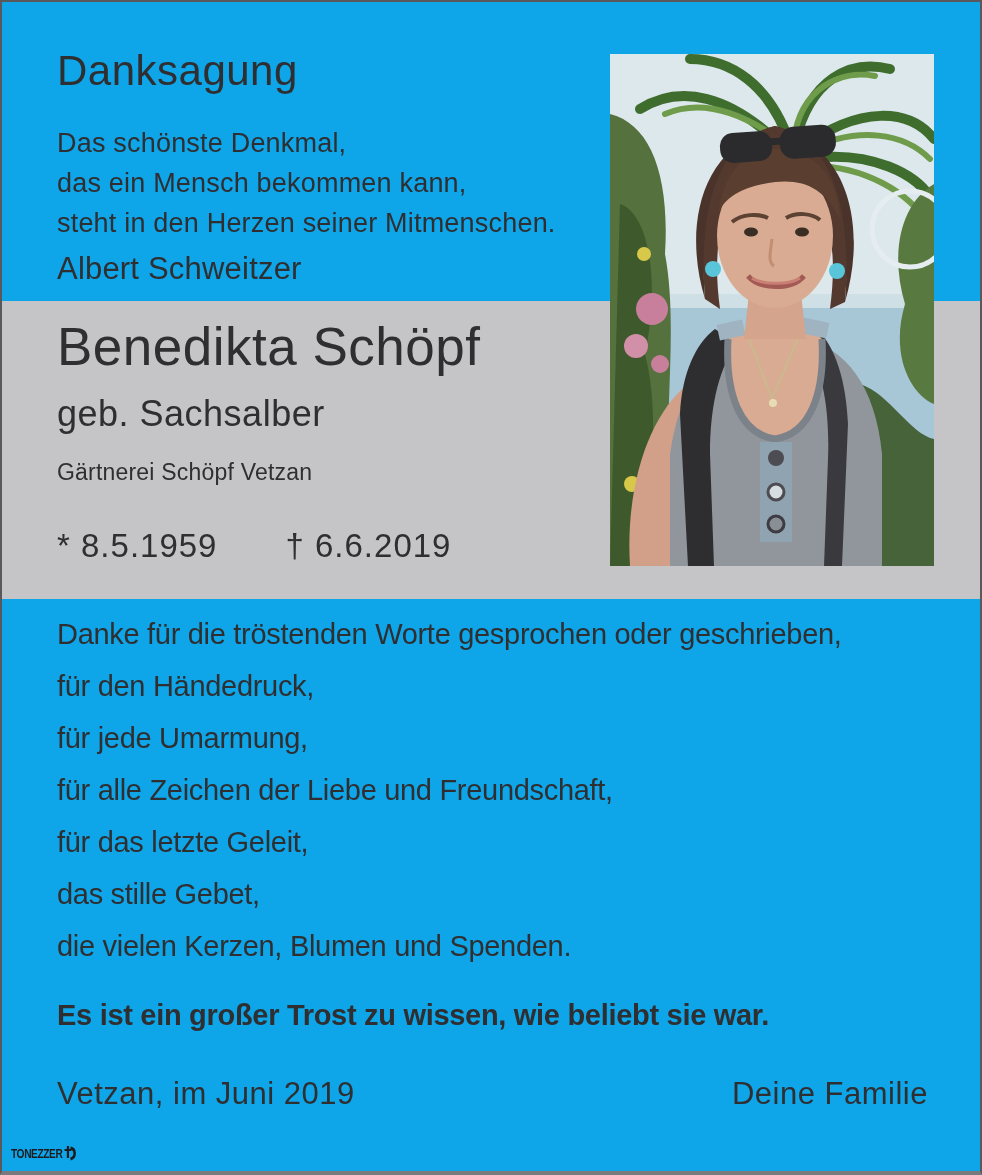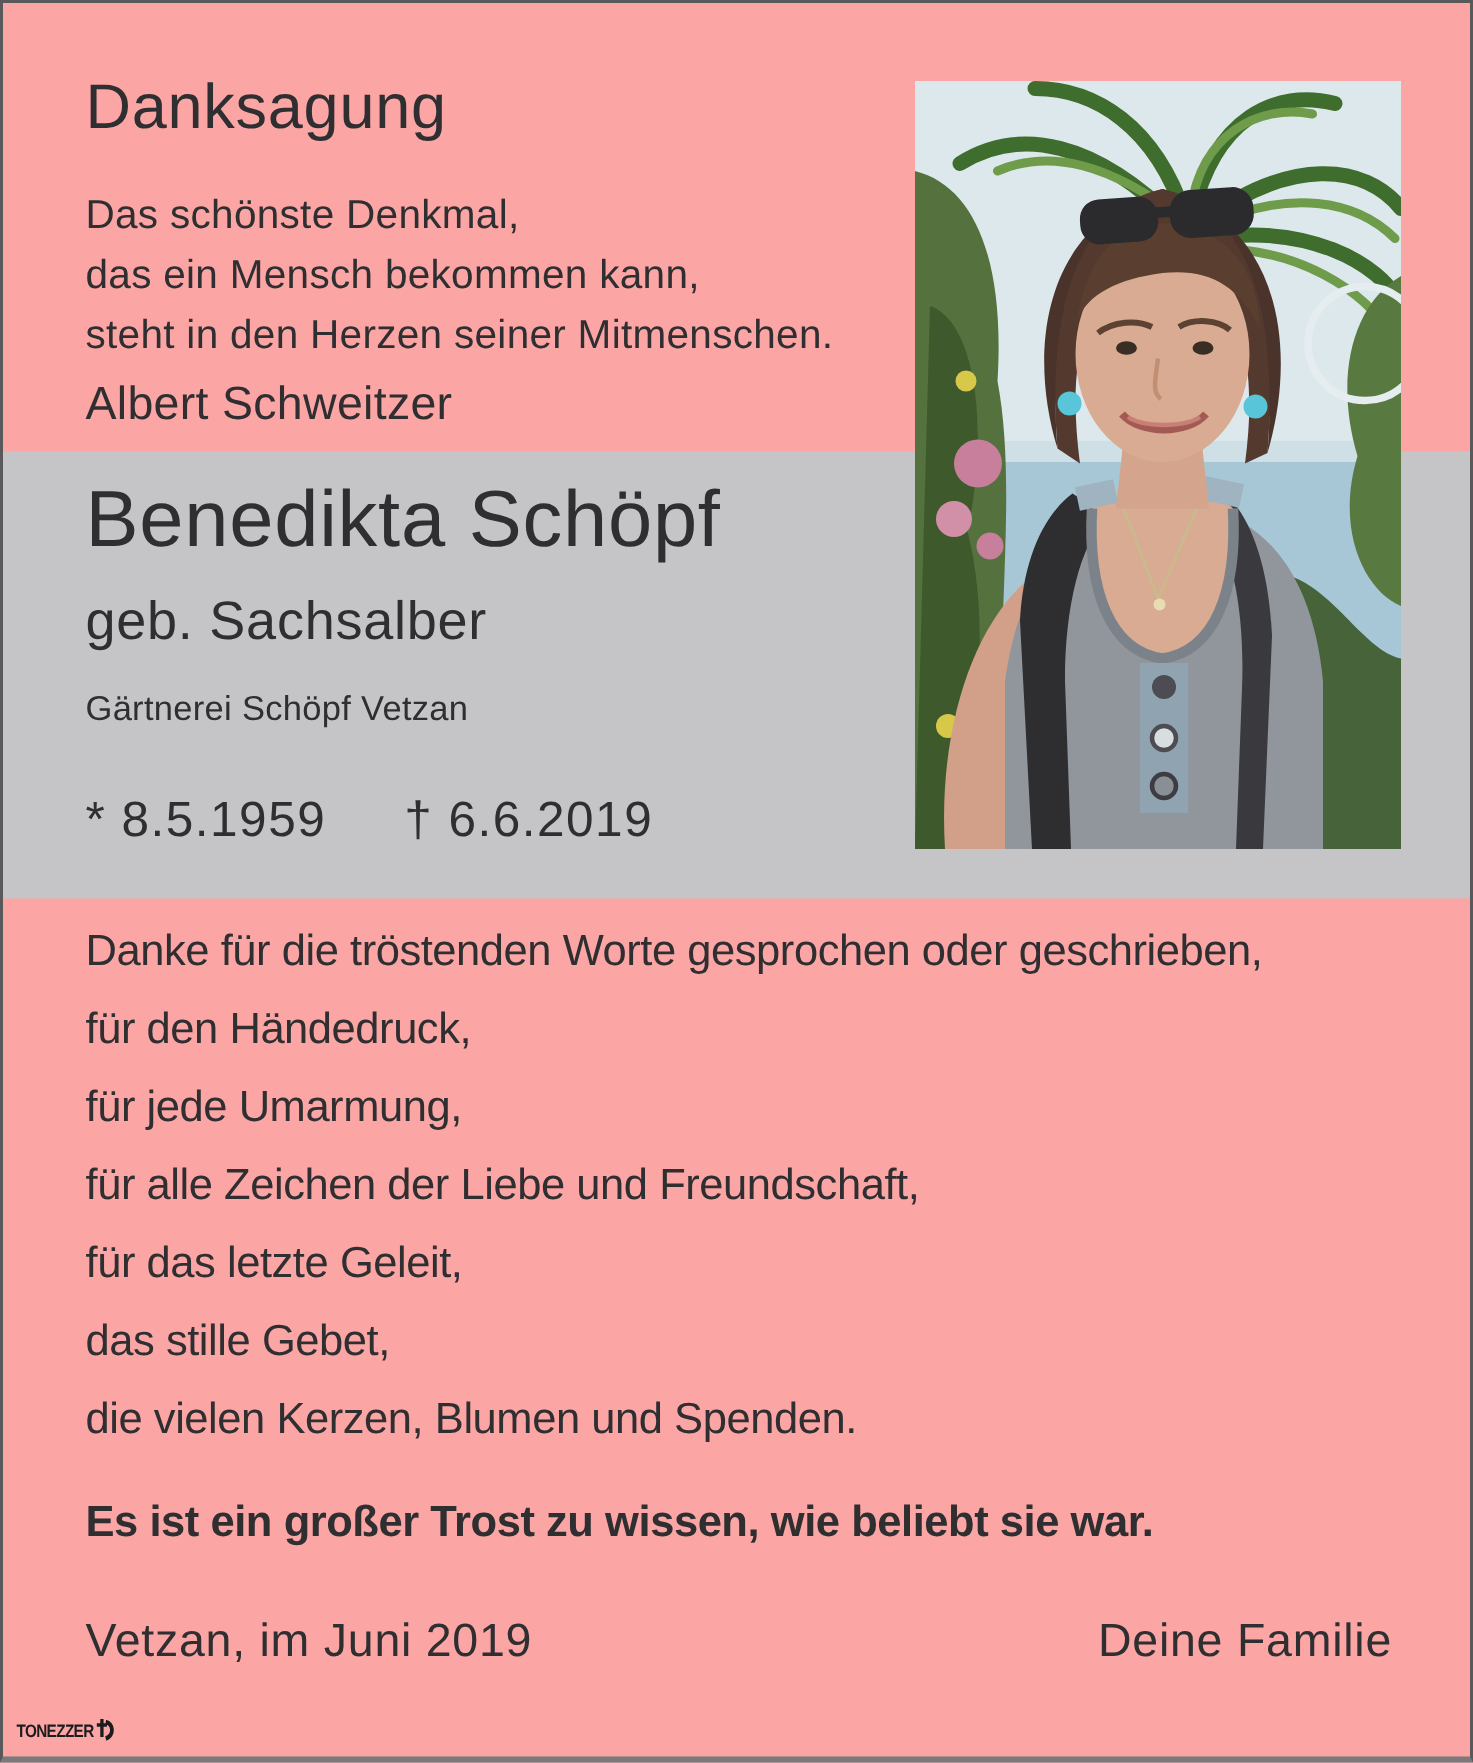--- a/index.html
+++ b/index.html
@@ -1,20 +1,20 @@
 <!DOCTYPE html>
 <html><head>
 <meta charset="utf-8">
 <style>
   html,body{margin:0;padding:0;background:#9a9a9c;}
   .card{
     position:relative;
     width:982px;height:1175px;
     box-sizing:border-box;
-    background:#fca5a5;
+    background:#0ea5e9;
     border:2px solid #59595c;
     border-bottom:4px solid #7a7a7d;
     overflow:hidden;
     font-family:"Liberation Sans","DejaVu Sans",sans-serif;
     font-weight:300;
     color:#2f2f31;
   }
   .band{
     position:absolute;left:0;right:0;top:299px;height:298px;
     background:#c5c5c7;
@@ -45,21 +45,21 @@
     font-size:36px;letter-spacing:0.5px;
   }
   .affiliation{
     position:absolute;left:55px;top:457px;
     font-size:23px;letter-spacing:0.2px;
   }
   .dates{
     position:absolute;left:55px;top:525px;
     font-size:33px;letter-spacing:1px;
   }
-  .dates .death{margin-left:52px;}
+  .dates .death{margin-left:68px;}
   .thanks{
     position:absolute;left:55px;top:606px;right:40px;
     font-size:29px;line-height:52px;letter-spacing:-0.3px;
   }
   .closing{
     position:absolute;left:55px;top:997px;right:20px;
     font-size:29px;letter-spacing:-0.3px;font-weight:bold;
   }
   .footer{
     position:absolute;left:55px;right:52px;top:1074px;

